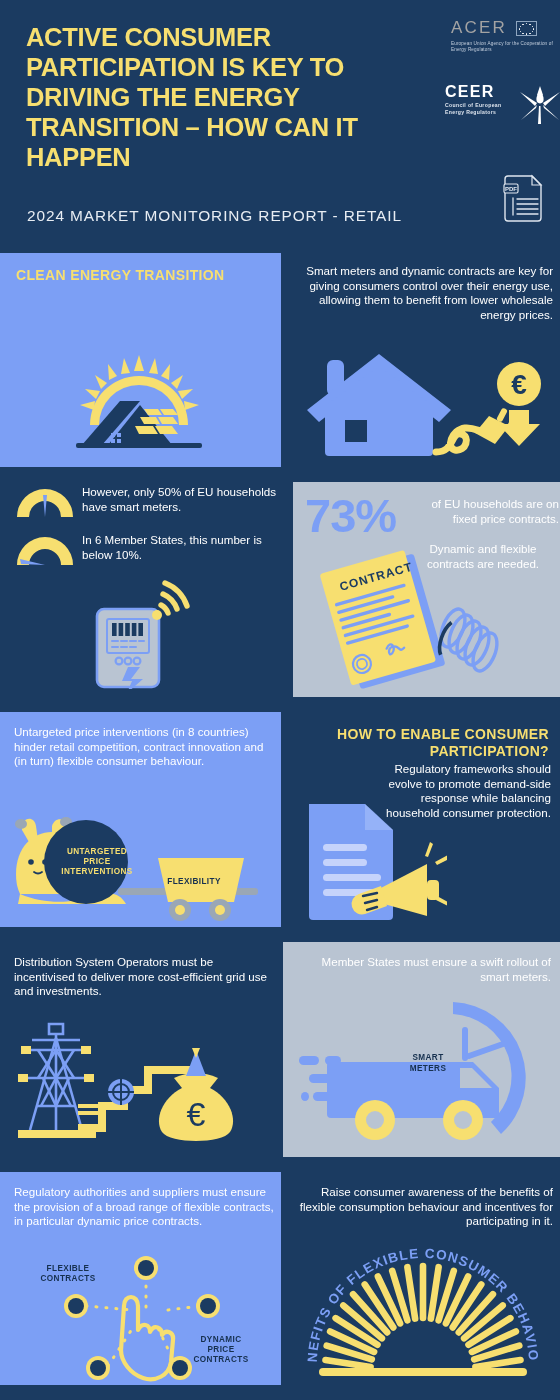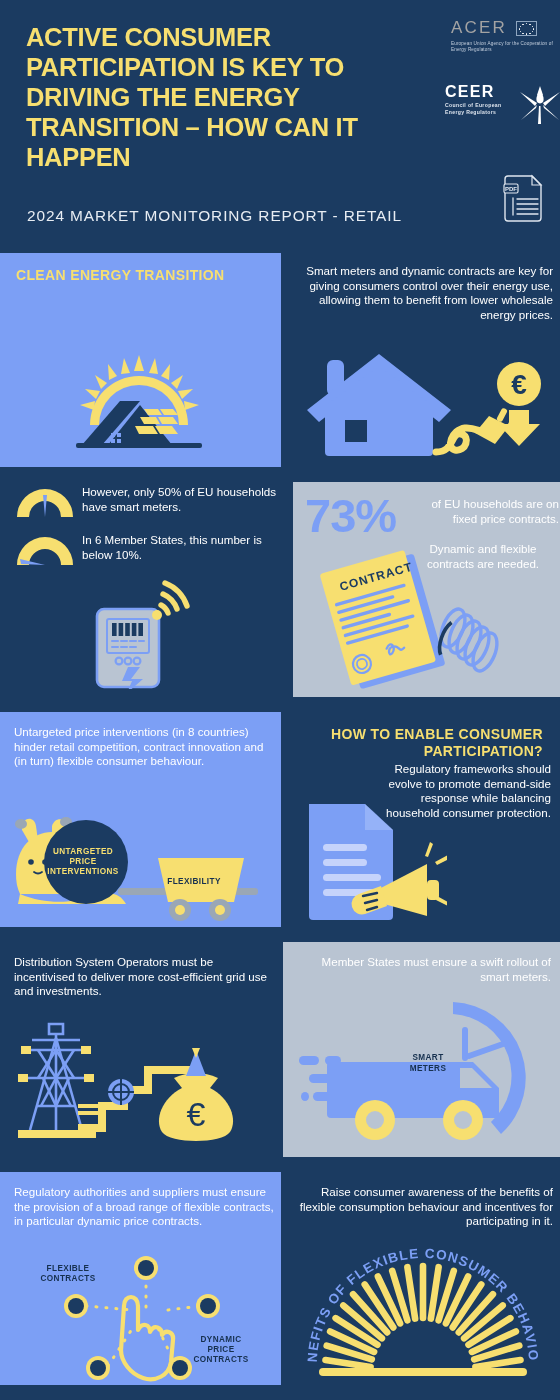--- a/index.html
+++ b/index.html
@@ -268,26 +268,26 @@
       <path d="M26 72 q4 3 8 0" fill="none" stroke="#1b3b61" stroke-width="1.8" stroke-linecap="round"></path>
       <ellipse cx="13" cy="24" rx="6" ry="5" fill="#9aa7b5"></ellipse>
       <ellipse cx="58" cy="22" rx="6" ry="5" fill="#9aa7b5"></ellipse>
       <circle cx="78" cy="62" r="42" fill="#1b3b61"></circle>
       <path d="M150 58 l86 0 -10 44 -66 0 z" fill="#f7df70"></path>
       <circle cx="172" cy="110" r="11" fill="#9aa7b5"></circle>
         <circle cx="172" cy="110" r="5" fill="#f7df70"></circle>
       <circle cx="212" cy="110" r="11" fill="#9aa7b5"></circle>
         <circle cx="212" cy="110" r="5" fill="#f7df70"></circle>
     </svg>
-    <div class="cap cap-yellow" style="left:42px;top:135px;width:82px;text-align:center;">UNTARGETED PRICE INTERVENTIONS</div>
+    <div class="cap cap-yellow" style="left:56px;top:135px;width:82px;text-align:center;">UNTARGETED PRICE INTERVENTIONS</div>
     <div class="cap" style="left:156px;top:165px;width:76px;">FLEXIBILITY</div>
   </div>
 
   <div class="panel p-navy" style="left:283px;top:712px;width:277px;height:215px;">
-    <div class="ptext h-yellow ralign" style="left:2px;top:14px;width:258px;text-align:right;">HOW TO ENABLE CONSUMER PARTICIPATION?</div>
+    <div class="ptext h-yellow ralign" style="left:8px;top:14px;width:258px;text-align:right;">HOW TO ENABLE CONSUMER PARTICIPATION?</div>
     <div class="ptext body-white ralign" style="left:100px;top:50px;width:168px;">Regulatory frameworks should evolve to promote demand-side response while balancing household consumer protection.</div>
     <svg class="art" style="left:24px;top:86px;width:140px;height:124px;" viewBox="0 0 140 124">
       <path d="M2 6 h56 l28 26 v86 a4 4 0 0 1 -4 4 h-76 a4 4 0 0 1 -4 -4 z" fill="#7c9ff5"></path>
       <path d="M58 6 l28 26 h-24 a4 4 0 0 1 -4 -4 z" fill="#1b3b61"></path>
       <path d="M58 6 l28 26 h-28 z" fill="#95b2f8"></path>
       <g fill="#c5d3fb">
         <rect x="16" y="46" width="44" height="7" rx="3.5"></rect>
         <rect x="16" y="61" width="44" height="7" rx="3.5"></rect>
         <rect x="16" y="76" width="58" height="7" rx="3.5"></rect>
         <rect x="16" y="91" width="58" height="7" rx="3.5"></rect>

